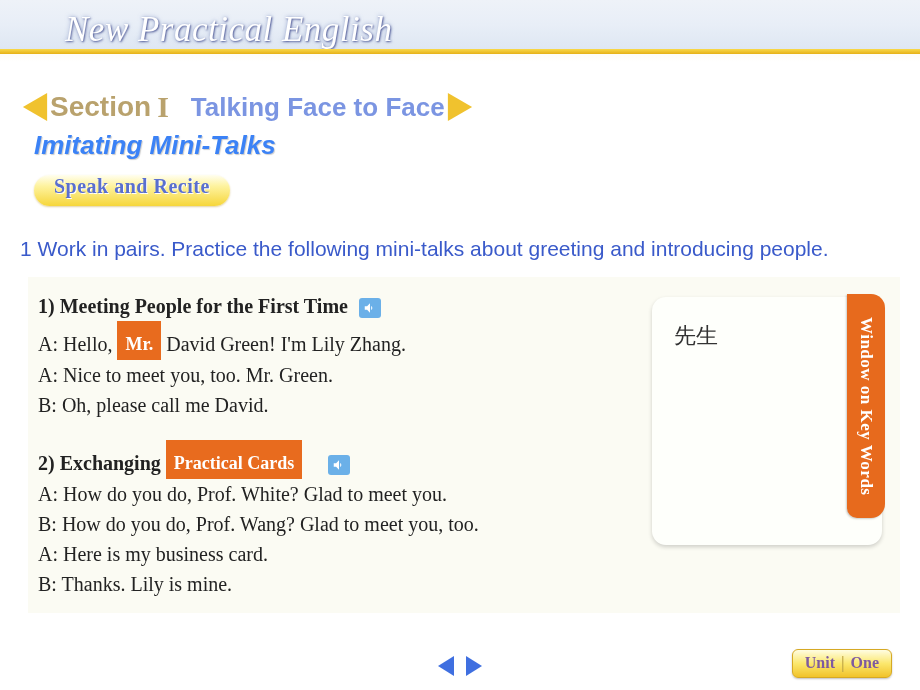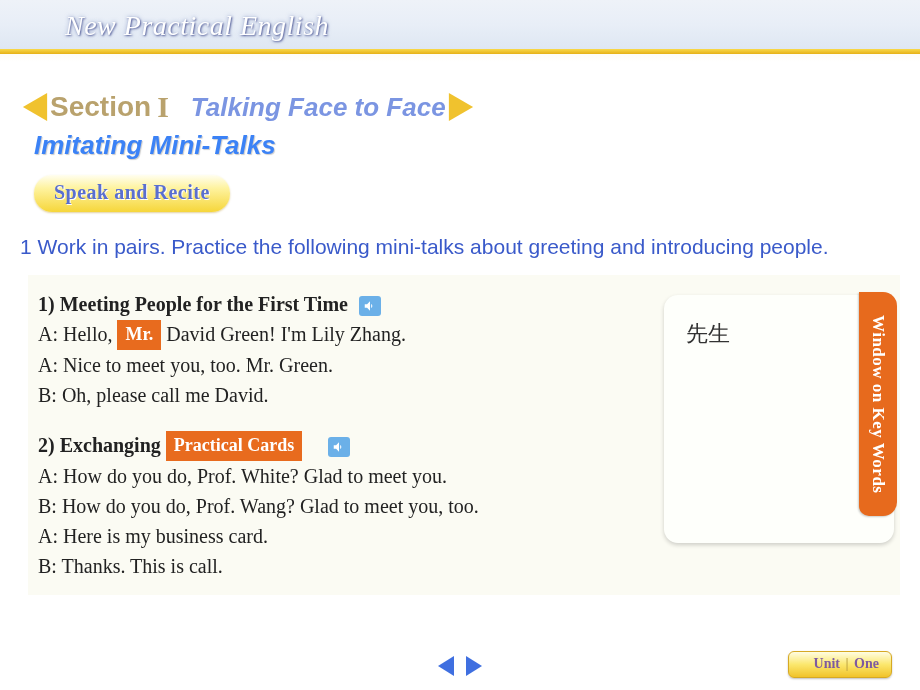--- a/index.html
+++ b/index.html
@@ -31,21 +31,21 @@
       left: 0;
       width: 100%;
       height: 8px;
       background: linear-gradient(to bottom, #fefcf6 0%, #fff 100%);
     }
     .header-title {
       position: absolute;
       left: 65px;
       top: 10px;
       font-family: "Brush Script MT", cursive;
-      font-size: 28px;
+      font-size: 35px;
       font-style: italic;
       color: #fff;
       text-shadow: 1px 1px 2px rgba(80,90,150,0.9), 0 0 4px rgba(100,120,180,0.6);
       letter-spacing: 0.5px;
     }
     .section-row {
       display: flex;
       align-items: center;
       gap: 4px;
       margin: 28px 0 0 24px;
@@ -77,54 +77,53 @@
       font-weight: 700;
       font-size: 30px;
       color: #b9a26d;
       text-shadow: 1px 1px 0 #fff;
       margin: 0 6px 0 2px;
     }
     .section-subtitle {
       font-family: Arial, sans-serif;
       font-weight: 700;
       font-size: 26px;
-      font-style: italic;
       color: #7b95e2;
       text-shadow: 1px 1px 0 #fff;
       margin-left: 12px;
     }
     .imitating {
       font-family: Arial, sans-serif;
       font-weight: 700;
       font-style: italic;
       font-size: 26px;
       color: #3b82f6;
       text-shadow: 1px 1px 1px #ccc;
       margin: 6px 0 0 34px;
     }
     .speak-badge {
       display: inline-block;
       margin: 14px 0 0 34px;
-      padding: 6px 20px 8px 20px;
+      padding: 0 20px 8px 20px;
       border-radius: 18px;
       background: linear-gradient(to bottom, #fffef0 0%, #fef3a0 35%, #f6d63a 100%);
       box-shadow: 0 1px 2px rgba(180,140,20,0.4);
     }
     .speak-text {
       font-family: Georgia, "Times New Roman", serif;
       font-weight: 700;
       font-size: 20px;
       color: #5a6fcf;
       text-shadow: 1px 1px 0 #fff;
       letter-spacing: 0.5px;
     }
     .instruction {
       font-size: 21px;
       color: #3a5aca;
-      margin: 20px 0 0 20px;
+      margin: 28px 0 0 20px;
       line-height: 1.4;
     }
     .content-box {
       margin: 14px 20px 0 28px;
       background: #fbfbf3;
       padding: 14px 10px 14px 10px;
       position: relative;
     }
     .dlg {
       font-family: "Times New Roman", serif;
@@ -132,39 +131,39 @@
       color: #222;
       line-height: 1.5;
     }
     .dlg-title { font-weight: 700; }
     .tag {
       display: inline-block;
       background: #e86b1e;
       color: #fff;
       font-family: Georgia, serif;
       font-weight: 700;
-      padding: 1px 8px 2px 8px;
+      padding: 10px 8px 2px 8px;
       font-size: 18px;
       vertical-align: 1px;
     }
     .audio-icon {
       display: inline-flex;
       width: 22px; height: 20px;
       background: #6bb0e8;
       border-radius: 3px;
       align-items: center;
       justify-content: center;
       vertical-align: -2px;
       margin-left: 6px;
     }
     .audio-icon svg { width: 14px; height: 14px; fill: #fff; }
     .second-block { margin-top: 20px; }
     .window-card {
       position: absolute;
-      right: 6px;
+      right: 18px;
       top: 20px;
       width: 230px;
       height: 248px;
       background: #fefffb;
       border-radius: 14px;
       box-shadow: 0 2px 4px rgba(0,0,0,0.18);
       padding: 22px 44px 0 22px;
       font-family: "SimSun","宋体",serif;
       font-size: 22px;
       color: #333;
@@ -210,24 +209,24 @@
     }
     .fa-left { border-right: 16px solid #3f6fe0; }
     .fa-right { border-left: 16px solid #3f6fe0; }
     .unit-badge {
       position: absolute;
       bottom: 12px;
       right: 28px;
       background: linear-gradient(to bottom, #fffde2 0%, #fbe76d 50%, #f1c32a 100%);
       border: 1px solid #d6a924;
       border-radius: 6px;
-      padding: 4px 12px 5px 25px;
+      padding: 4px 12px 5px 12px;
       box-shadow: 0 1px 2px rgba(0,0,0,0.25);
       font-family: Georgia, serif;
-      font-size: 14px;
+      font-size: 16px;
       font-weight: 700;
       cursor: pointer;
     }
     .unit-badge .u1 { color: #7e5aa0; }
     .unit-badge .sep { color: #c2a846; margin: 0 2px; }
     .unit-badge .u2 { color: #7e5aa0; }
   </style>
 </head>
 <body>
 
@@ -282,21 +281,21 @@
       &nbsp;&nbsp;
       <span class="audio-icon">
         <svg viewBox="0 0 24 24">
             <path d="M3 9v6h4l5 5V4L7 9H3zm13 3a4 4 0 0 0-2-3.5v7A4 4 0 0 0 16 12z"></path>
           </svg>
       </span>
     </div>
     <div>A: How do you do, Prof. White? Glad to meet you.</div>
     <div>B: How do you do, Prof. Wang? Glad to meet you, too.</div>
     <div>A: Here is my business card.</div>
-    <div>B: Thanks. This is call.</div>
+    <div>B: Thanks. Lily is mine.</div>
   </div>
 
   <div class="window-card">
     <div class="kw1">先生</div>
     <div class="window-tab">
       <span class="window-tab-text">Window on Key Words</span>
     </div>
   </div>
 
 </div>

